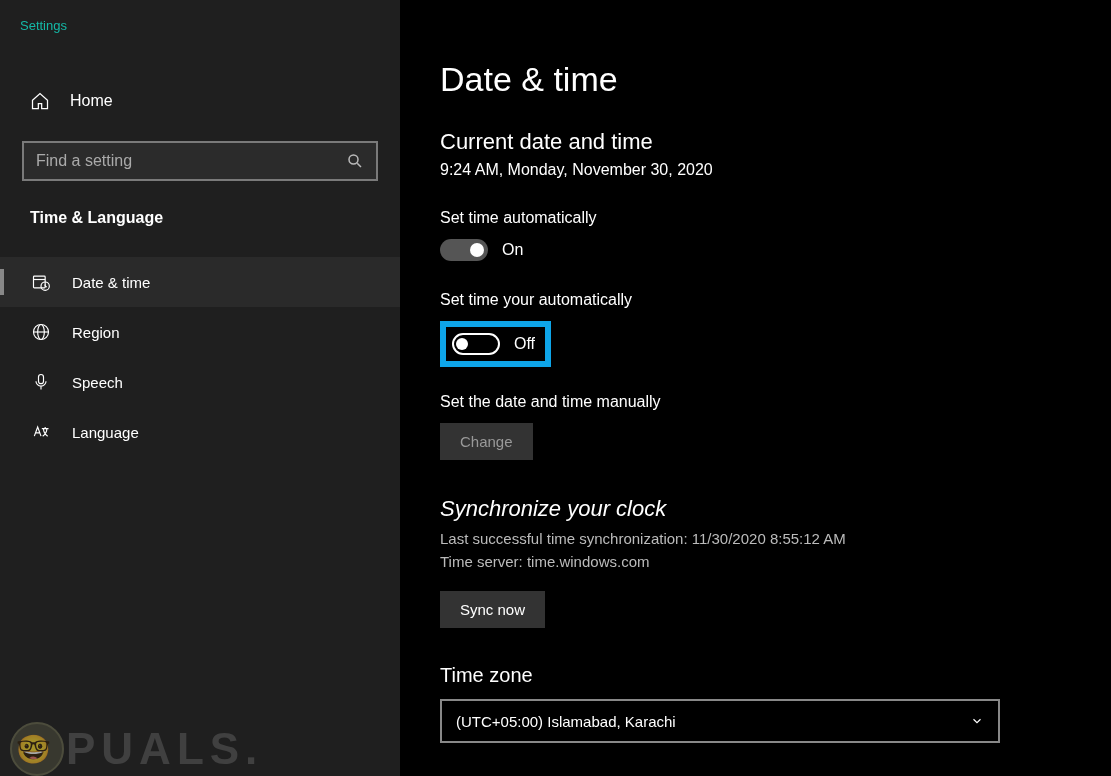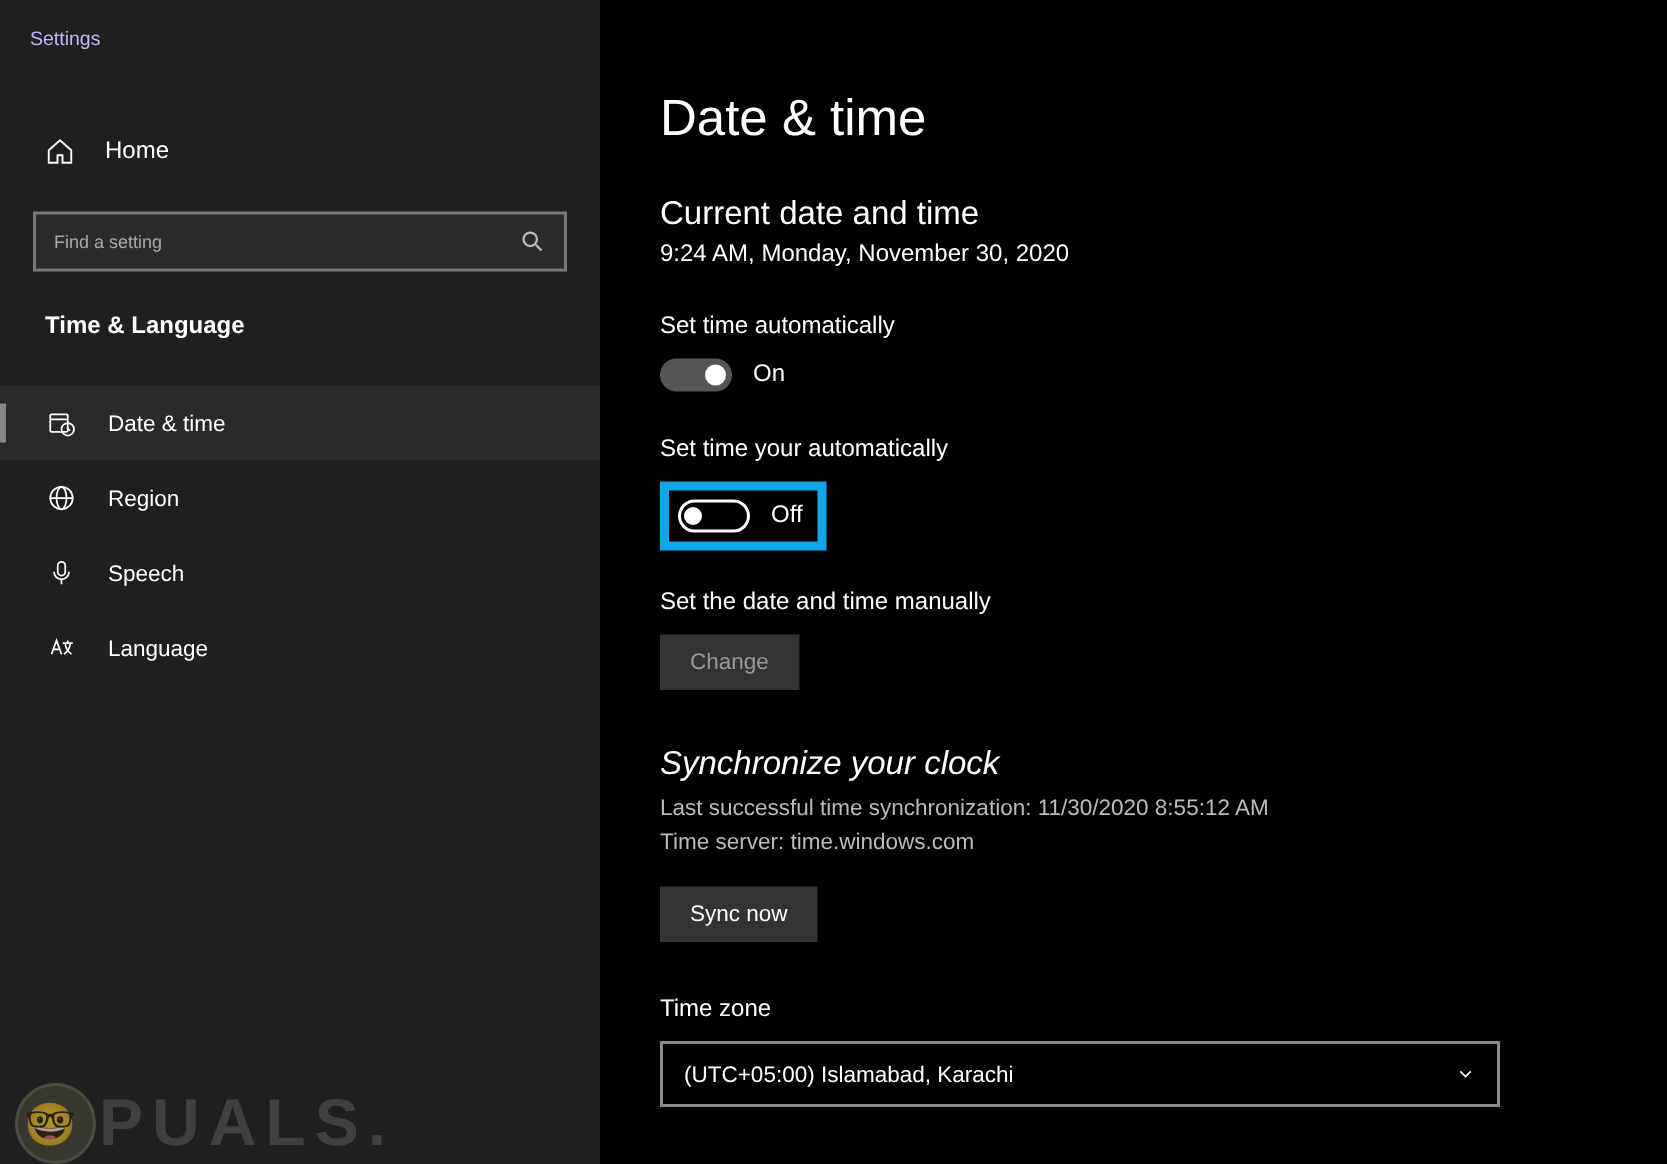--- a/index.html
+++ b/index.html
@@ -23,21 +23,21 @@
       height: 100%;
       background: #1f1f1f;
       padding-top: 18px;
       position: relative;
     }
     .app-title {
       font-size: 13px;
       font-weight: 400;
       padding-left: 20px;
       margin-bottom: 50px;
-      color: #c4b5fd;
+      color: #14b8a6;
     }
     .home-row {
       display: flex;
       align-items: center;
       padding: 8px 30px 8px 30px;
       margin-bottom: 22px;
       cursor: pointer;
     }
     .home-row .icon {
       width: 20px;
@@ -59,21 +59,21 @@
       align-items: center;
       padding: 0 12px;
       background: #2b2b2b;
     }
     .search-input {
       flex: 1;
       background: transparent;
       border: none;
       outline: none;
       color: #86efac;
-      font-size: 12px;
+      font-size: 16px;
     }
     .search-input::placeholder {
       color: #aaa;
     }
     .search-icon {
       width: 18px;
       height: 18px;
       color: #bbb;
     }
     .category-header {
@@ -204,21 +204,21 @@
       color: #999;
       cursor: default;
     }
     .sync-info {
       font-size: 15px;
       color: #bbb;
       line-height: 1.5;
       margin-bottom: 18px;
     }
     .tz-label {
-      font-size: 16px;
+      font-size: 20px;
       margin-bottom: 12px;
     }
     .dropdown {
       border: 2px solid #888;
       background: #000;
       height: 44px;
       width: 560px;
       display: flex;
       align-items: center;
       justify-content: space-between;

